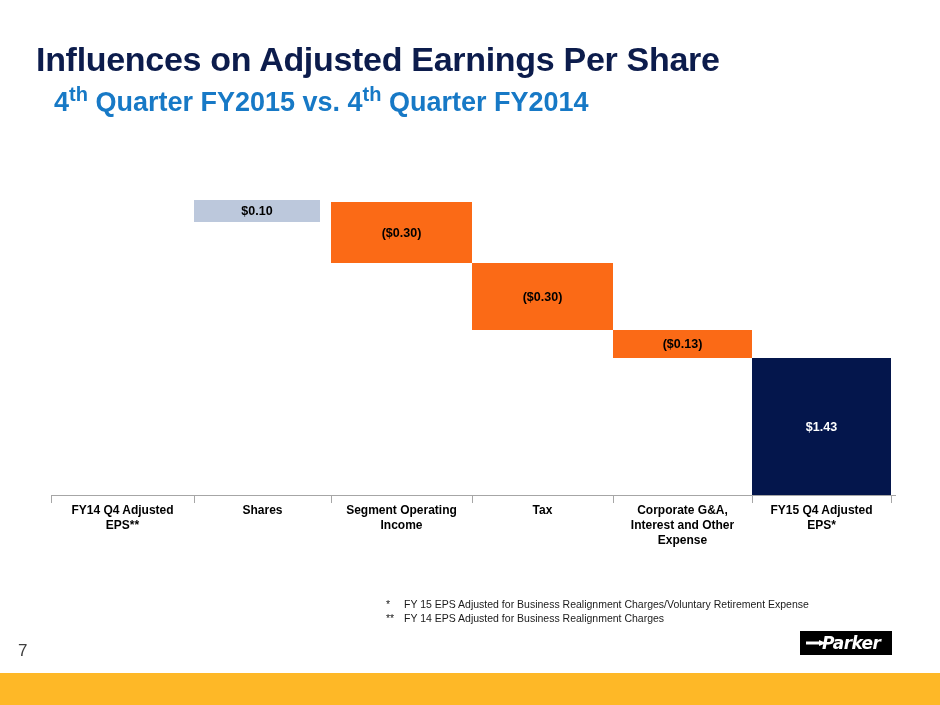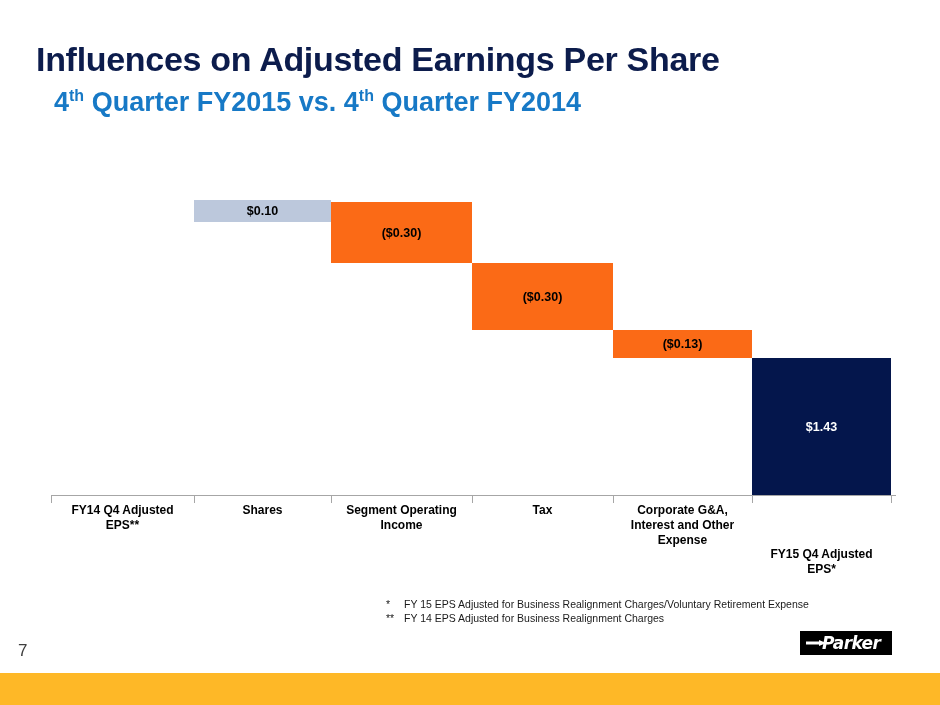--- a/index.html
+++ b/index.html
@@ -30,21 +30,21 @@
   #slide-subtitle {
     position: absolute;
     left: 54px;
     top: 87px;
     font-size: 27px;
     font-weight: bold;
     color: #1779C6;
     white-space: nowrap;
   }
   #slide-subtitle .sup {
-    font-size: 16px;
+    font-size: 20px;
     vertical-align: super;
     line-height: 0;
   }
 
   
   #chart-plot {
     position: absolute;
     left: 51px;
     top: 190px;
     width: 841px;
@@ -170,21 +170,21 @@
 </head>
 <body>
 
 <div id="slide-title">Influences on Adjusted Earnings Per Share</div>
 
 <div id="slide-subtitle">
   <span>4</span><span class="sup">th</span><span> Quarter FY2015 vs. 4</span><span class="sup">th</span><span> Quarter FY2014</span>
 </div>
 
 <div id="chart-plot">
-    <div class="bar" style="left: 143px; top: 10px; width: 137px; height: 22px; background: rgb(188, 200, 220);">
+    <div class="bar" style="left: 143px; top: 10px; width: 126px; height: 22px; background: rgb(188, 200, 220);">
       <span class="bar-label dark">$0.10</span>
     </div>
     <div class="bar" style="left: 280px; top: 12px; width: 141px; height: 61px; background: rgb(251, 106, 22);">
       <span class="bar-label dark">($0.30)</span>
     </div>
     <div class="bar" style="left: 421px; top: 73px; width: 141px; height: 67px; background: rgb(251, 106, 22);">
       <span class="bar-label dark">($0.30)</span>
     </div>
     <div class="bar" style="left: 562px; top: 140px; width: 139px; height: 28px; background: rgb(251, 106, 22);">
       <span class="bar-label dark">($0.13)</span>
@@ -218,21 +218,21 @@
       <div>Income</div>
     </div>
     <div class="cat-label" style="left: 421px; width: 141px;">
       <div>Tax</div>
     </div>
     <div class="cat-label" style="left: 562px; width: 139px;">
       <div>Corporate G&amp;A,</div>
       <div>Interest and Other</div>
       <div>Expense</div>
     </div>
-    <div class="cat-label" style="left: 701px; width: 139px; margin-top: 44px;">
+    <div class="cat-label" style="left: 701px; width: 139px;">
       <div>FY15 Q4 Adjusted</div>
       <div>EPS*</div>
     </div>
   </div>
 
 <div id="footnotes">
     <div class="footnote-row"><span class="footnote-mark">*</span><span>FY 15 EPS Adjusted for Business Realignment Charges/Voluntary Retirement Expense</span></div>
     <div class="footnote-row"><span class="footnote-mark">**</span><span>FY 14 EPS Adjusted for Business Realignment Charges</span></div>
   </div>
 

